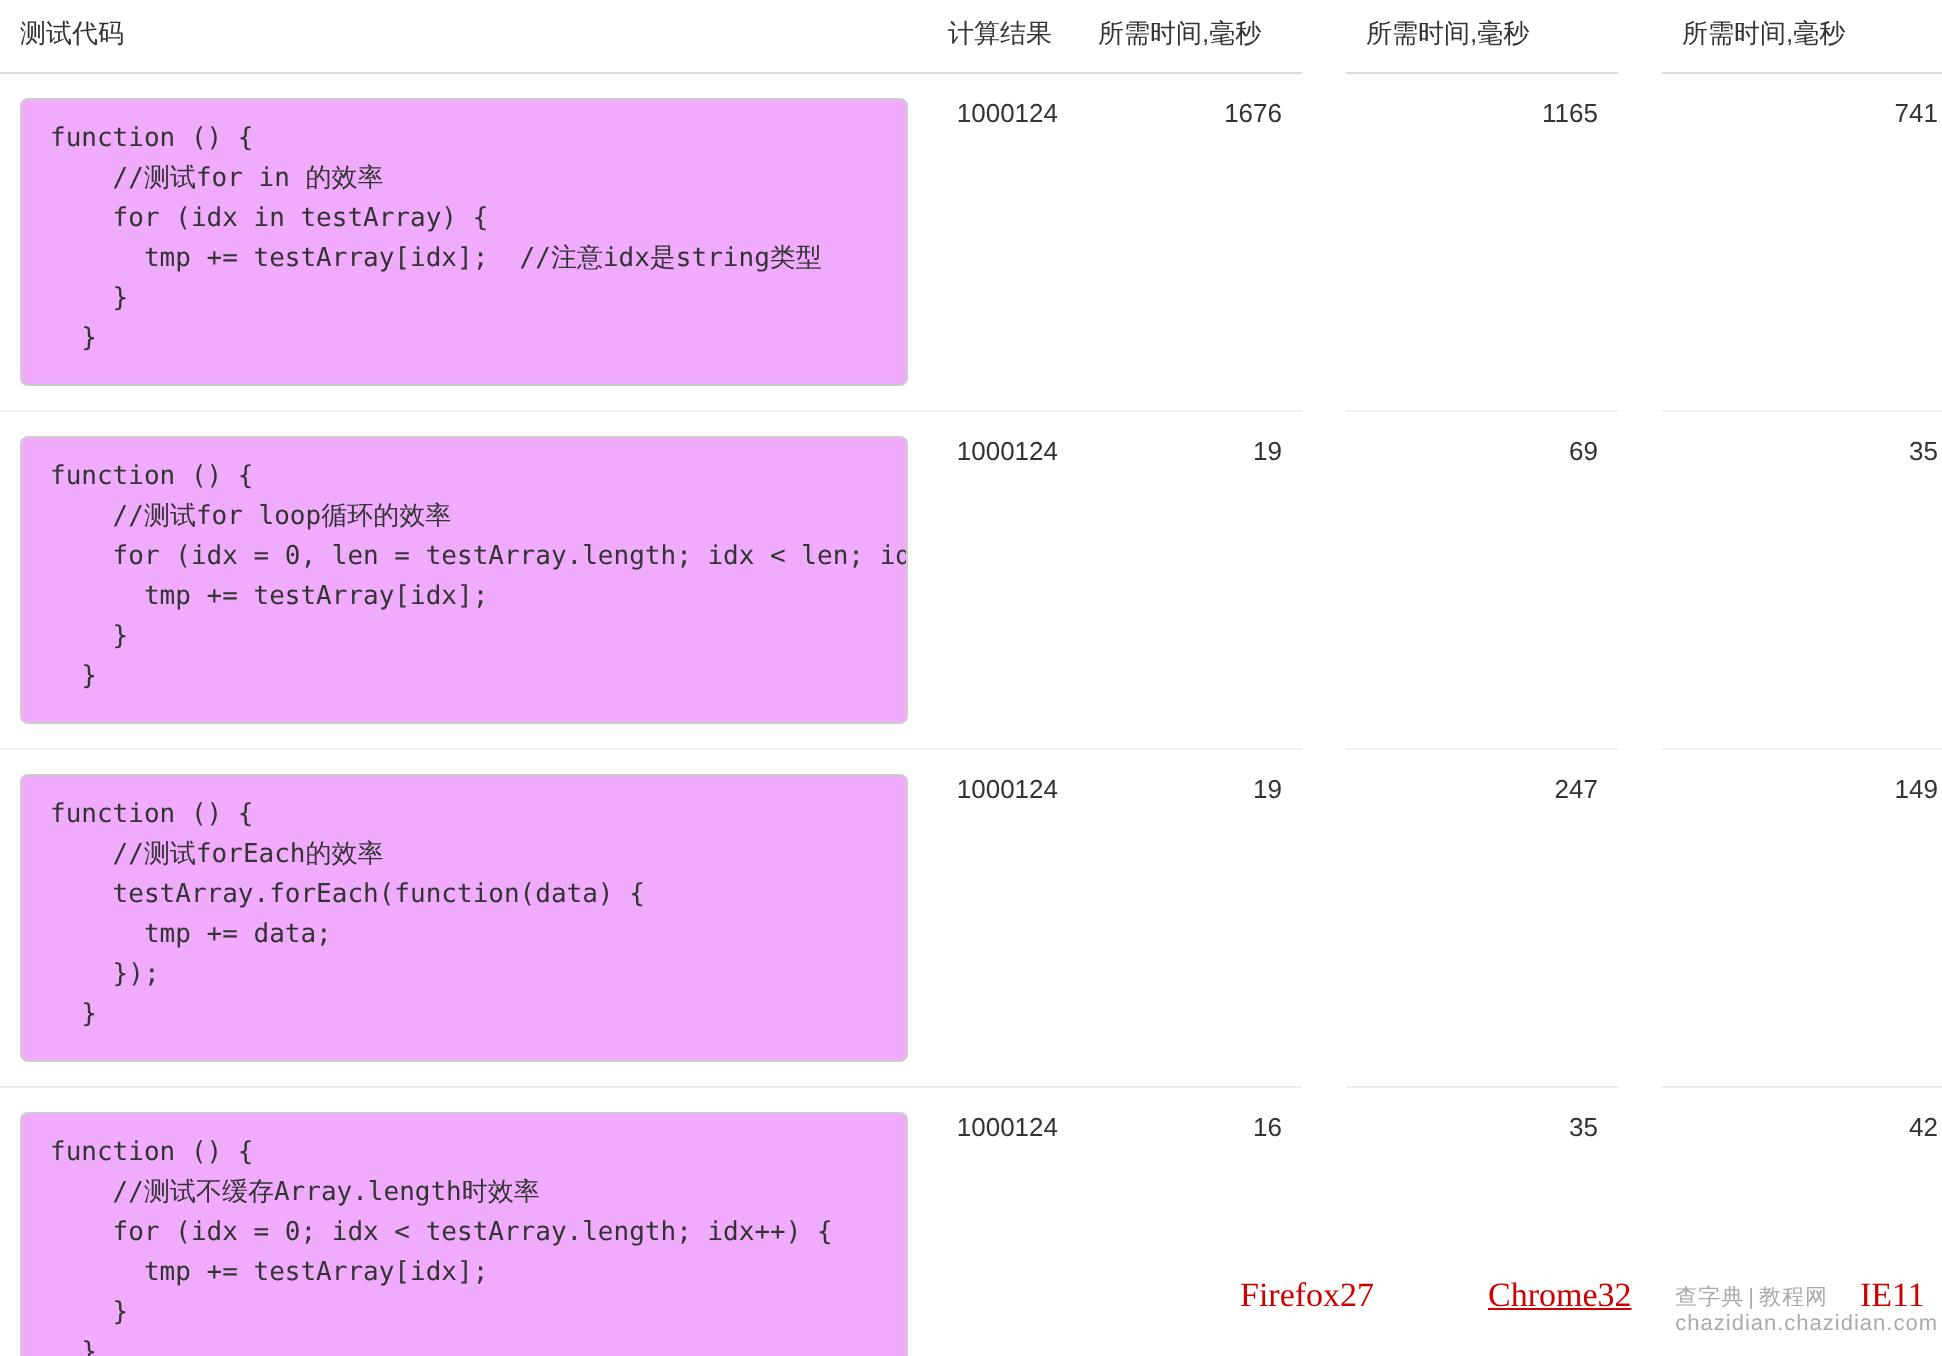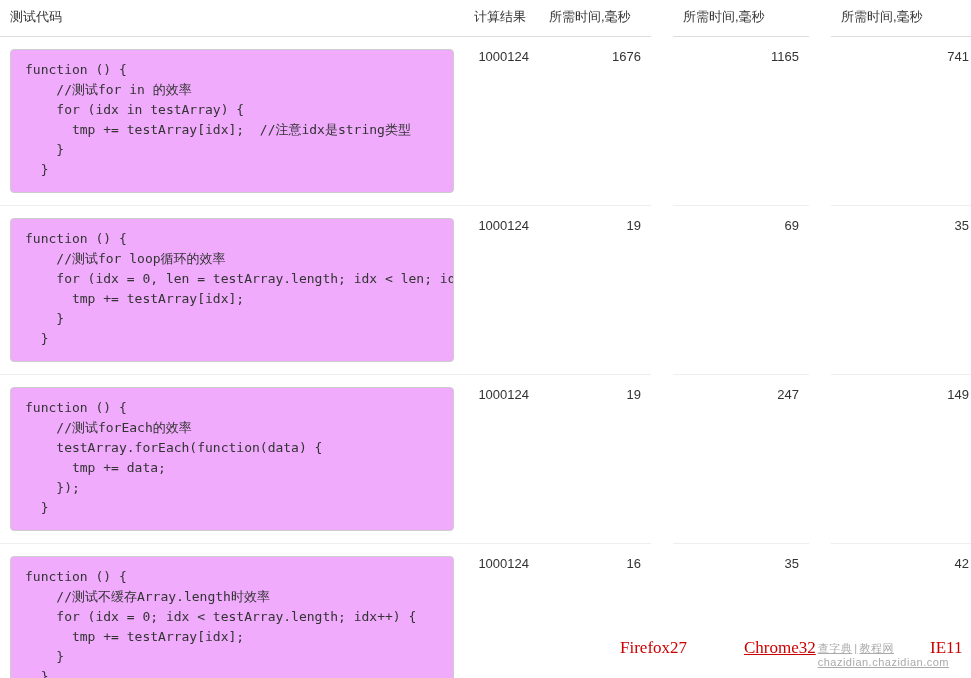--- a/index.html
+++ b/index.html
@@ -59,26 +59,25 @@
     font-family: Georgia, serif;
     font-size: 17px;
     color: #c00;
   }
   .browser-labels span { position: absolute; }
   .lbl1 { left: 620px; }
   .lbl2 { left: 744px; text-decoration: underline; }
   .lbl3 { left: 930px; }
   .watermark {
     position: absolute;
-    right: 22px;
+    right: 2px;
     bottom: 10px;
     font-size: 11px;
     color: #aaa;
     letter-spacing: 0.5px;
-    text-decoration: underline;
   }
   .watermark .sep { margin: 0 2px; }
 </style>
 </head>
 <body>
 
 <table>
   <colgroup>
     <col class="codecol">
     <col class="rescol">

